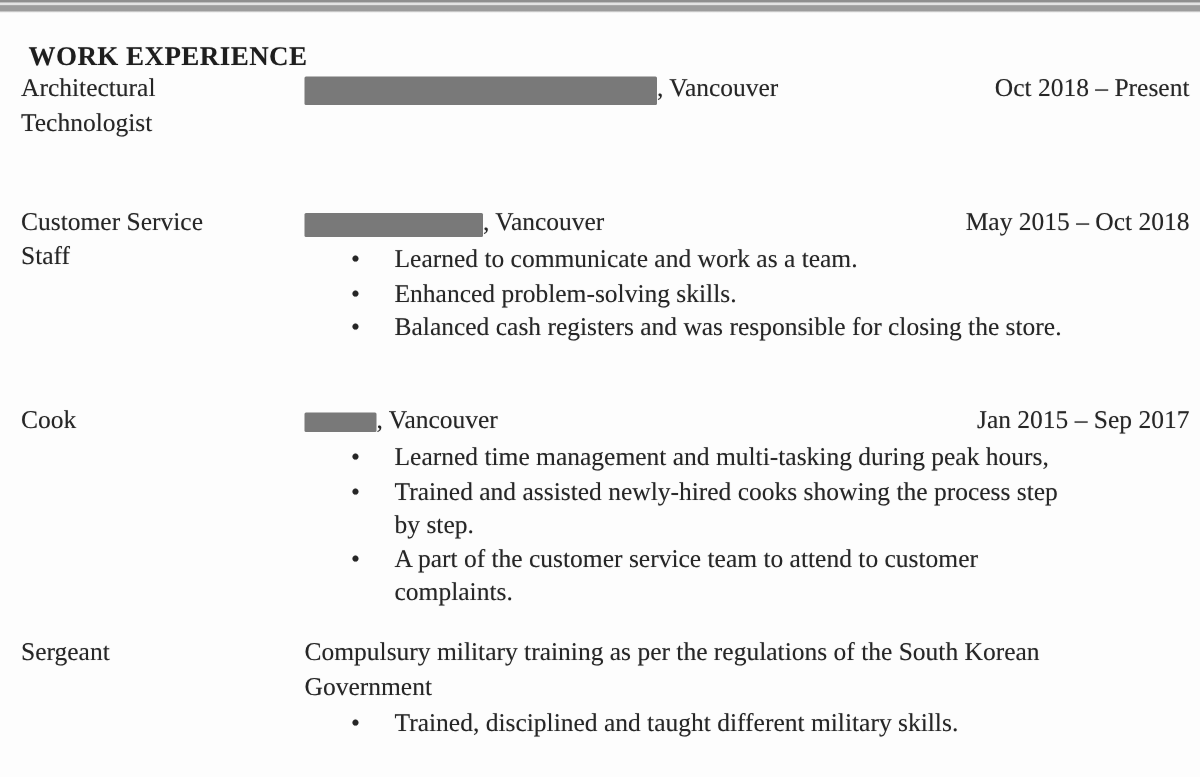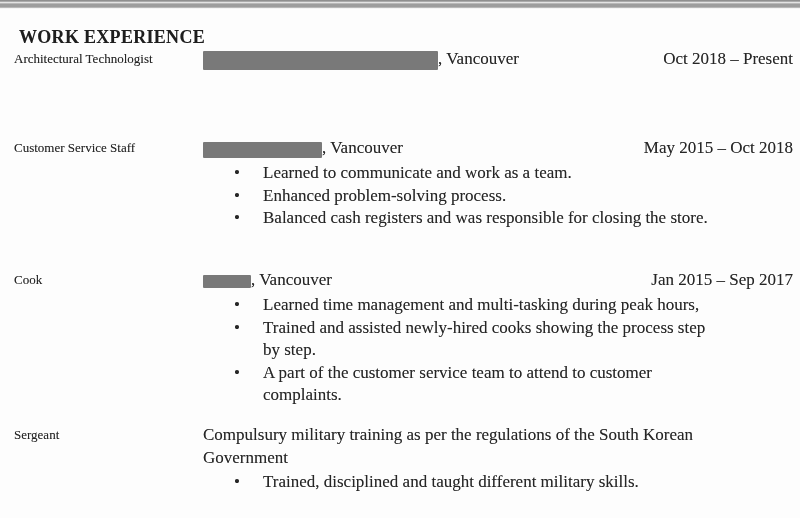--- a/index.html
+++ b/index.html
@@ -21,21 +21,21 @@
     position:absolute; left:3px; top:11px; margin:16px;
     font-size:18px; font-weight:bold; letter-spacing:0.3px; color:#1e1e1e;
   }
   .entry { position:absolute; left:0; width:800px; }
   .entry-1 { top:48px; }
   .entry-2 { top:137px; }
   .entry-3 { top:269px; }
   .entry-4 { top:424px; }
   .label {
     position:absolute; left:14px; top:0; width:155px;
-    font-size:13px; line-height:22.5px;
+    font-size:17px; line-height:22.5px;
   }
   .content { position:absolute; left:203px; top:0; right:7px;font-family:Liberation Serif, serif; }
   .header-line {
     position:relative; font-size:17px; line-height:22.5px; min-height:23px;
     white-space:nowrap;
   }
   .dates { position:absolute; right:0; top:0; font-size:17px; }
   .redacted {
     display:inline-block; background:#797979; border-radius:1px;
     vertical-align:text-bottom;
@@ -75,21 +75,21 @@
 
 <div class="entry entry-2">
   <div class="label">Customer Service Staff</div>
   <div class="content">
     <div class="header-line">
       <span class="redacted r2"></span><span>, Vancouver</span>
       <span class="dates">May 2015 – Oct 2018</span>
     </div>
     <ul class="bullets">
       <li>Learned to communicate and work as a team.</li>
-      <li>Enhanced problem-solving process.</li>
+      <li>Enhanced problem-solving skills.</li>
       <li>Balanced cash registers and was responsible for closing the store.</li>
     </ul>
   </div>
 </div>
 
 <div class="entry entry-3">
   <div class="label">Cook</div>
   <div class="content">
     <div class="header-line">
       <span class="redacted r3"></span><span>, Vancouver</span>

